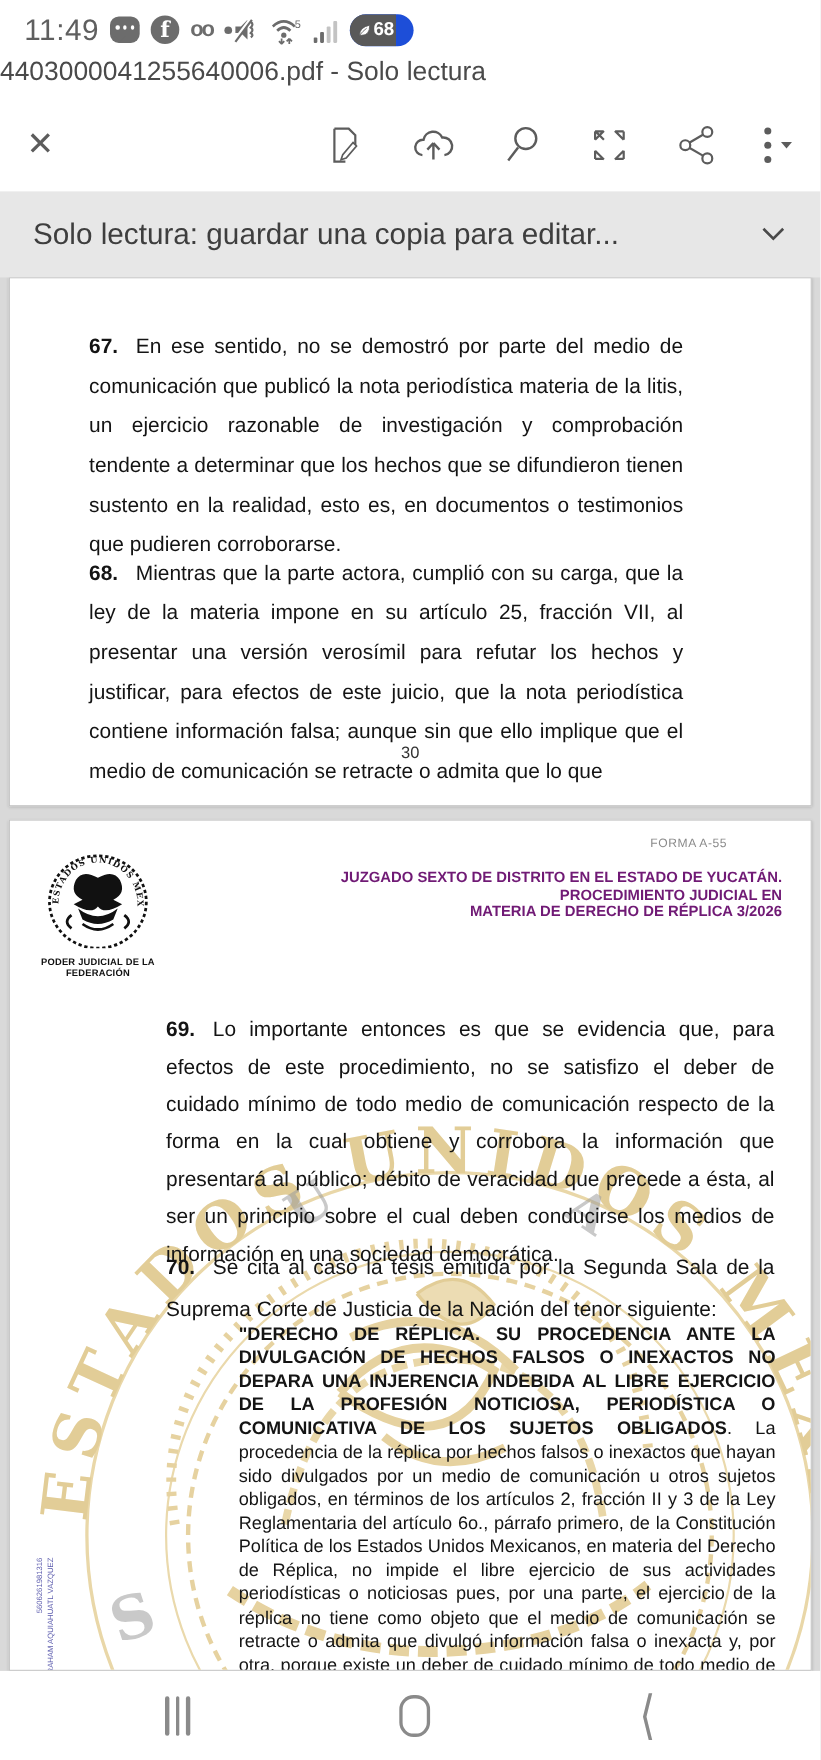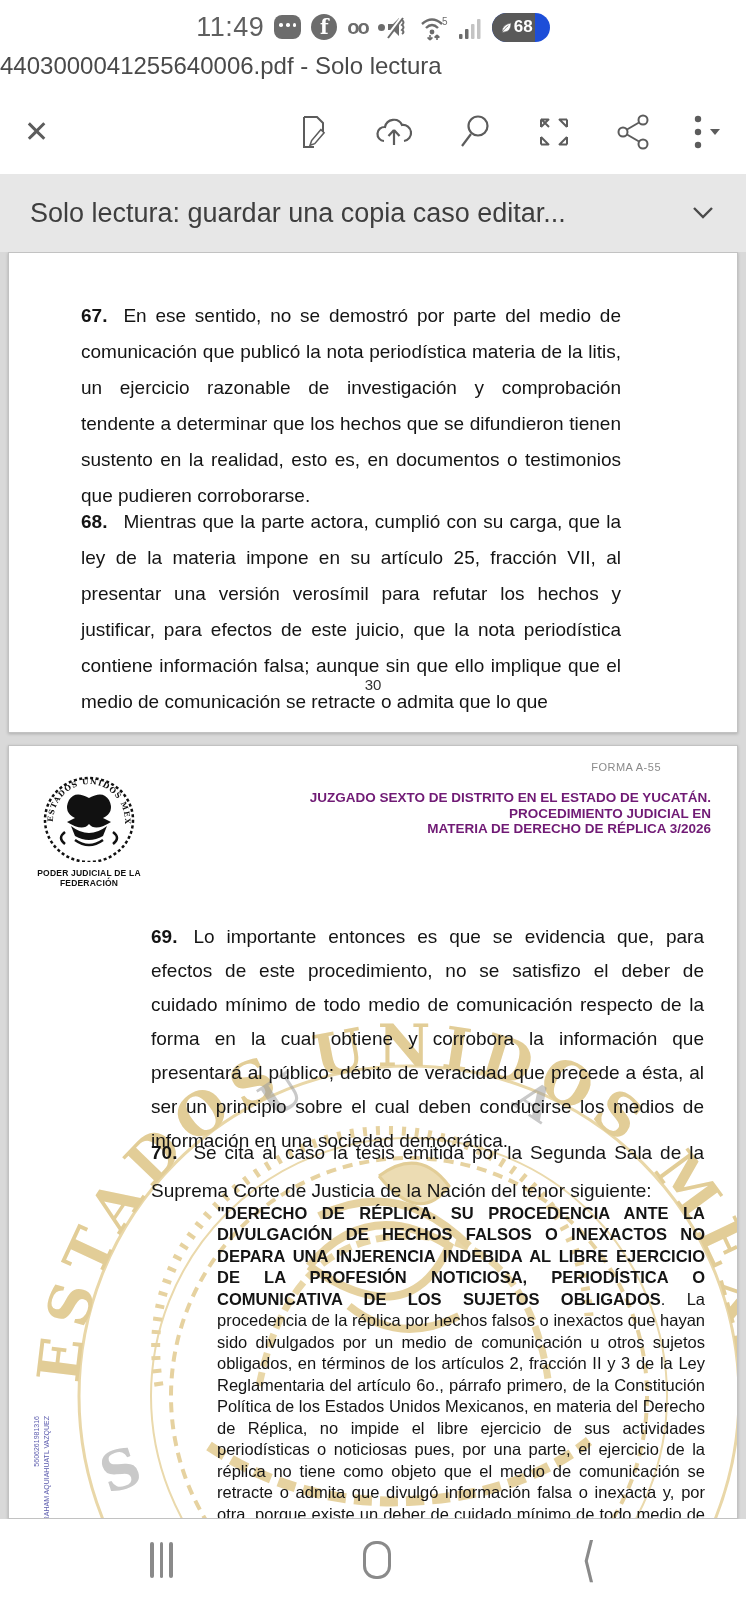--- a/index.html
+++ b/index.html
@@ -2,21 +2,21 @@
 <html><head>
 <meta charset="utf-8">
 <style>
   html,body{margin:0;padding:0;}
   body{width:746px;height:1600px;overflow:hidden;background:#fff;
        font-family:"Liberation Sans",sans-serif;}
   .screen{position:relative;width:746px;height:1600px;background:#fff;overflow:hidden;}
 
   
   .status-bar{position:absolute;top:0;left:0;right:0;height:54px;display:flex;
-              align-items:center;justify-content:center;padding:0 22px;box-sizing:border-box;}
+              align-items:center;justify-content:flex-start;padding:0 22px;box-sizing:border-box;}
   .sb-left{display:flex;align-items:center;gap:10px;}
   .sb-time{font-size:27px;color:#5f5f5f;letter-spacing:.5px;}
   .sb-right{display:flex;align-items:center;gap:9px;}
   .bubble-ic{width:27px;height:24px;background:#6c6c6c;border-radius:8px;position:relative;}
   .bubble-ic:after{content:"";position:absolute;left:4px;bottom:-4px;border:5px solid transparent;border-top-color:#6c6c6c;}
   .bubble-dots{position:absolute;top:8px;left:5px;width:17px;display:flex;justify-content:space-between;}
   .bubble-dots i{width:3.5px;height:3.5px;border-radius:50%;background:#fff;}
   .fb-ic{width:26px;height:26px;border-radius:50%;background:#6c6c6c;color:#fff;
          font-weight:bold;font-size:20px;text-align:center;line-height:26px;font-family:"DejaVu Serif",serif;}
   .vm-ic{color:#6c6c6c;font-size:20px;font-weight:bold;letter-spacing:-2px;}
@@ -179,21 +179,21 @@
           <circle cx="4" cy="30" r="3.2" fill="#5c5c5c"></circle>
         </svg>
         <svg width="14" height="10" viewBox="0 0 14 10">
           <polygon points="2,2 12,2 7,8" fill="#5c5c5c"></polygon>
         </svg>
       </span>
     </div>
   </div>
 
   <div class="banner">
-    <span>Solo lectura: guardar una copia caso editar...</span>
+    <span>Solo lectura: guardar una copia para editar...</span>
     <svg width="26" height="18" viewBox="0 0 26 18">
       <polyline points="4,4 13,13 22,4" stroke="#4a4a4a" stroke-width="2.4" fill="none"></polyline>
     </svg>
   </div>
 
   <div class="viewer">
 
     <div class="page page1">
       <p class="para p1" style="top:26px">
         <span class="pnum">67.</span><span>En ese sentido, no se demostró por parte del medio de comunicación que publicó la nota periodística materia de la litis, un ejercicio razonable de investigación y comprobación tendente a determinar que los hechos que se difundieron tienen sustento en la realidad, esto es, en documentos o testimonios que pudieren corroborarse.</span>

